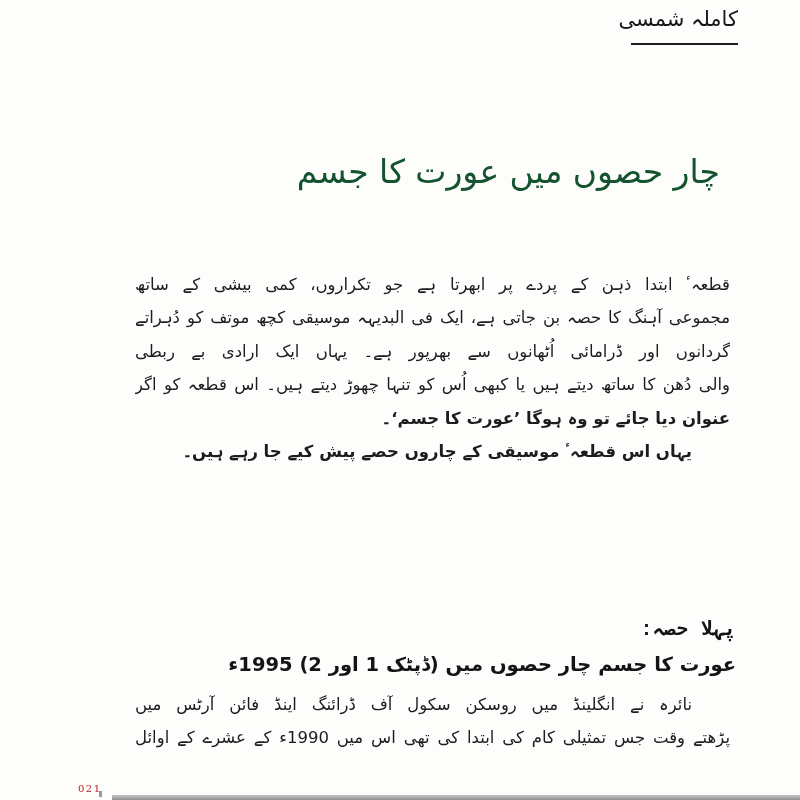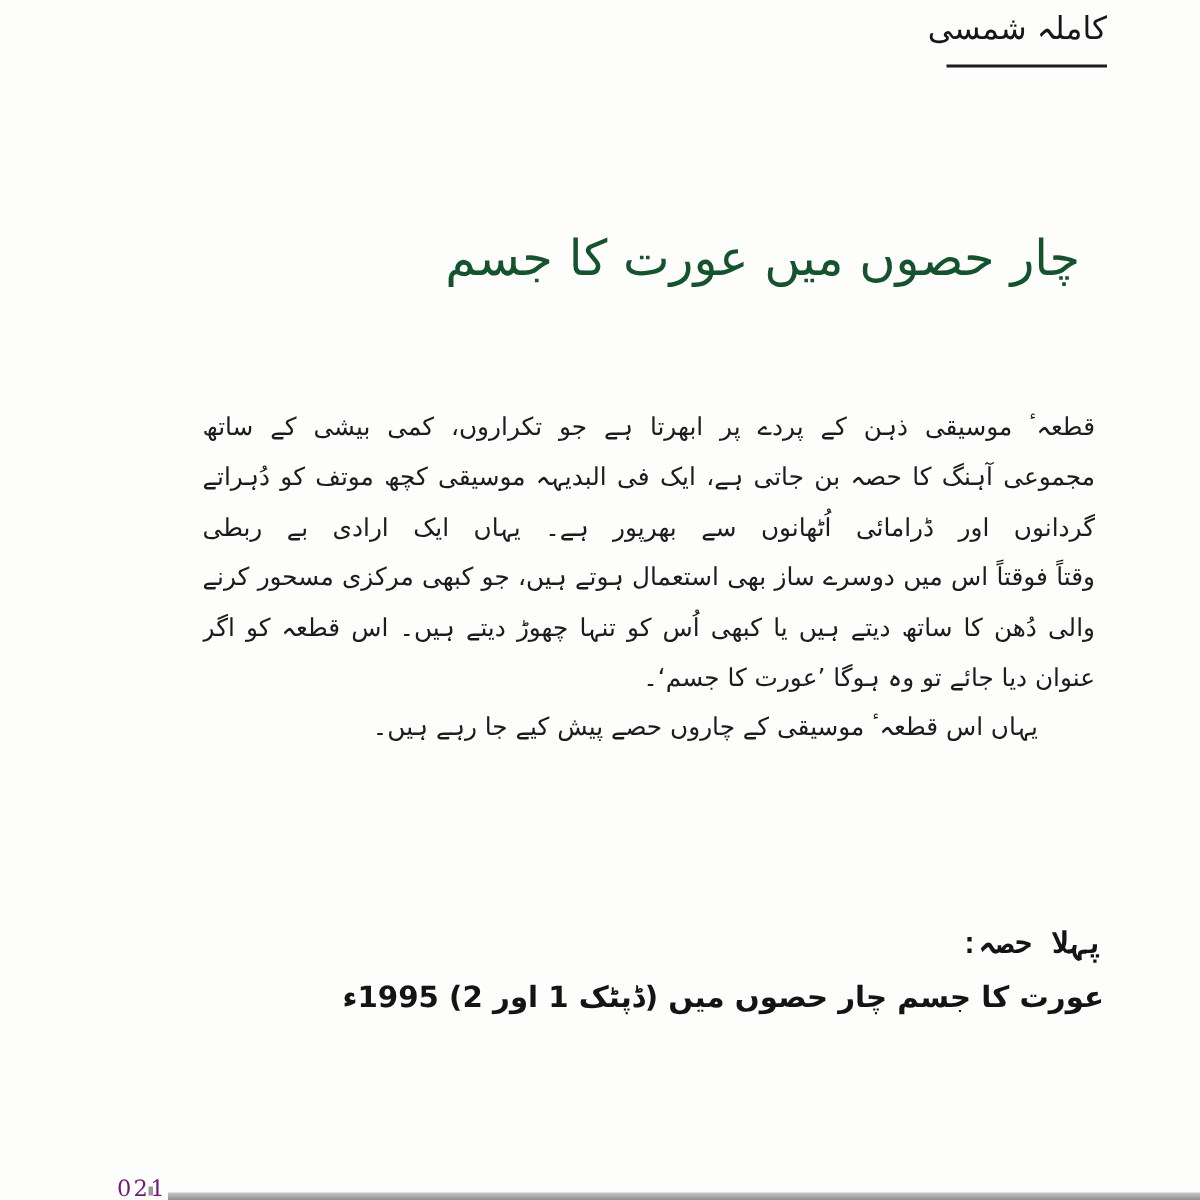--- a/index.html
+++ b/index.html
@@ -32,21 +32,21 @@
     position:absolute;top:268px;left:135px;right:70px;
     direction:rtl;
     font-size:16.5px;
   }
   .tline{
     height:33.4px;line-height:33.4px;
     text-align:justify;text-align-last:justify;
     overflow:hidden;
   }
   .tline.first{padding-right:38px;}
-  .tline.loose{text-align:left;text-align-last:right;}
+  .tline.loose{text-align:left;text-align-last:right;font-weight:bold;}
   
   .section-heading{
     position:absolute;top:616px;right:64px;
     font-weight:bold;font-size:20px;direction:rtl;white-space:nowrap;
     color:#141414;
     font-family:Liberation Mono, monospace;
   }
   .work-title{
     position:absolute;top:653px;right:64px;
     font-weight:bold;font-size:19.5px;direction:rtl;white-space:nowrap;
@@ -54,21 +54,21 @@
     margin-left:43px;
   }
   .section-para{
     position:absolute;top:688px;left:135px;right:70px;
     direction:rtl;font-size:16.5px;
   }
   
   .page-number{
     position:absolute;left:78px;top:783px;
     font-family:"DejaVu Serif",serif;
-    font-size:15px;letter-spacing:1.5px;color:#701a75;
+    font-size:10px;letter-spacing:1.5px;color:#b91c1c;
   }
   .scan-edge{
     position:absolute;left:112px;right:0;bottom:0;height:5px;
     background:linear-gradient(to bottom,#c6c6c6,#8f8f8f);
   }
   .scan-speck{
     position:absolute;left:99px;top:791px;width:3px;height:6px;
     background:#9a9a9a;
   }
 </style>
@@ -76,32 +76,35 @@
 <body>
 
 <div class="page">
 
   <div class="author">کاملہ شمسی</div>
   <div class="author-rule"></div>
 
   <div class="chapter-title">چار حصوں میں عورت کا جسم</div>
 
   <div class="body-block">
-    <div class="tline">قطعہٴ موسیقی ذہن کے پردے پر ابھرتا ہے جو تکراروں، کمی بیشی کے ساتھ</div>
+    <div class="tline">قطعہٴ ابتدا ذہن کے پردے پر ابھرتا ہے جو تکراروں، کمی بیشی کے ساتھ</div>
     <div class="tline">مجموعی آہنگ کا حصہ بن جاتی ہے، ایک فی البدیہہ موسیقی کچھ موتف کو دُہراتے</div>
     <div class="tline">گردانوں اور ڈرامائی اُٹھانوں سے بھرپور ہے۔ یہاں ایک ارادی بے ربطی</div>
-    <div class="tline">وقتاً فوقتاً اس میں دوسرے ساز بھی استعمال ہوتے ہیں، جو کبھی مرکزی مسحور کرنے</div>
     <div class="tline">والی دُھن کا ساتھ دیتے ہیں یا کبھی اُس کو تنہا چھوڑ دیتے ہیں۔ اس قطعہ کو اگر کوئی</div>
     <div class="tline loose">عنوان دیا جائے تو وہ ہوگا ’عورت کا جسم‘۔</div>
     <div class="tline first loose">یہاں اس قطعہٴ موسیقی کے چاروں حصے پیش کیے جا رہے ہیں۔</div>
   </div>
 
   <div class="section-heading">پہلا حصہ:</div>
 
   <div class="work-title">عورت کا جسم چار حصوں میں (ڈپٹک 1 اور 2) 1995ء</div>
 
+  <div class="section-para">
+    <div class="tline first">نائرہ نے انگلینڈ میں روسکن سکول آف ڈرائنگ اینڈ فائن آرٹس میں</div>
+    <div class="tline">پڑھتے وقت جس تمثیلی کام کی ابتدا کی تھی اس میں 1990ء کے عشرے کے اوائل</div>
+  </div>
 
   <div class="page-number">021</div>
 
   <div class="scan-speck"></div>
   <div class="scan-edge"></div>
 
 </div>
 
 </body></html>

